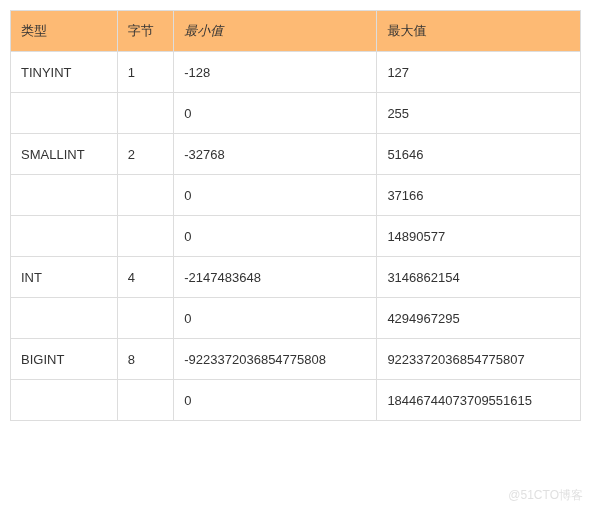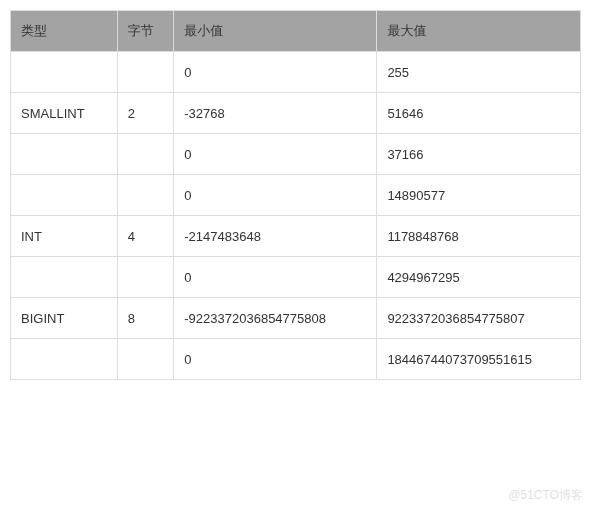--- a/index.html
+++ b/index.html
@@ -16,25 +16,25 @@
   }
   th, td {
     border: 1px solid #ddd;
     padding: 9px 10px;
     text-align: left;
     vertical-align: middle;
     height: 22px;
   }
   th {
     font-weight: normal;
-    background: #a3a3a3;
+    background: #fdba74;
   }
   .col1 { width: 90px; }
   .col2 { width: 40px; }
-  .col3 { width: 190px; }
+  .col3 { width: 190px; font-style: italic; }
   .col4 { width: 190px; }
   .watermark {
     position: fixed;
     right: 8px;
     bottom: 6px;
     color: #ccc;
     font-size: 12px;
     opacity: 0.6;
     pointer-events: none;
   }
@@ -44,20 +44,26 @@
 
 <table>
   <tbody>
       <tr>
     <th class="col1">类型</th>
     <th class="col2">字节</th>
     <th class="col3">最小值</th>
     <th class="col4">最大值</th>
   </tr>
 
+  <tr>
+    <td>TINYINT</td>
+    <td>1</td>
+    <td>-128</td>
+    <td>127</td>
+  </tr>
   <tr>
     <td></td>
     <td></td>
     <td>0</td>
     <td>255</td>
   </tr>
 
   <tr>
     <td>SMALLINT</td>
     <td>2</td>
@@ -75,21 +81,21 @@
     <td></td>
     <td></td>
     <td>0</td>
     <td>14890577</td>
   </tr>
 
   <tr>
     <td>INT</td>
     <td>4</td>
     <td>-2147483648</td>
-    <td>1178848768</td>
+    <td>3146862154</td>
   </tr>
   <tr>
     <td></td>
     <td></td>
     <td>0</td>
     <td>4294967295</td>
   </tr>
 
   <tr>
     <td>BIGINT</td>

